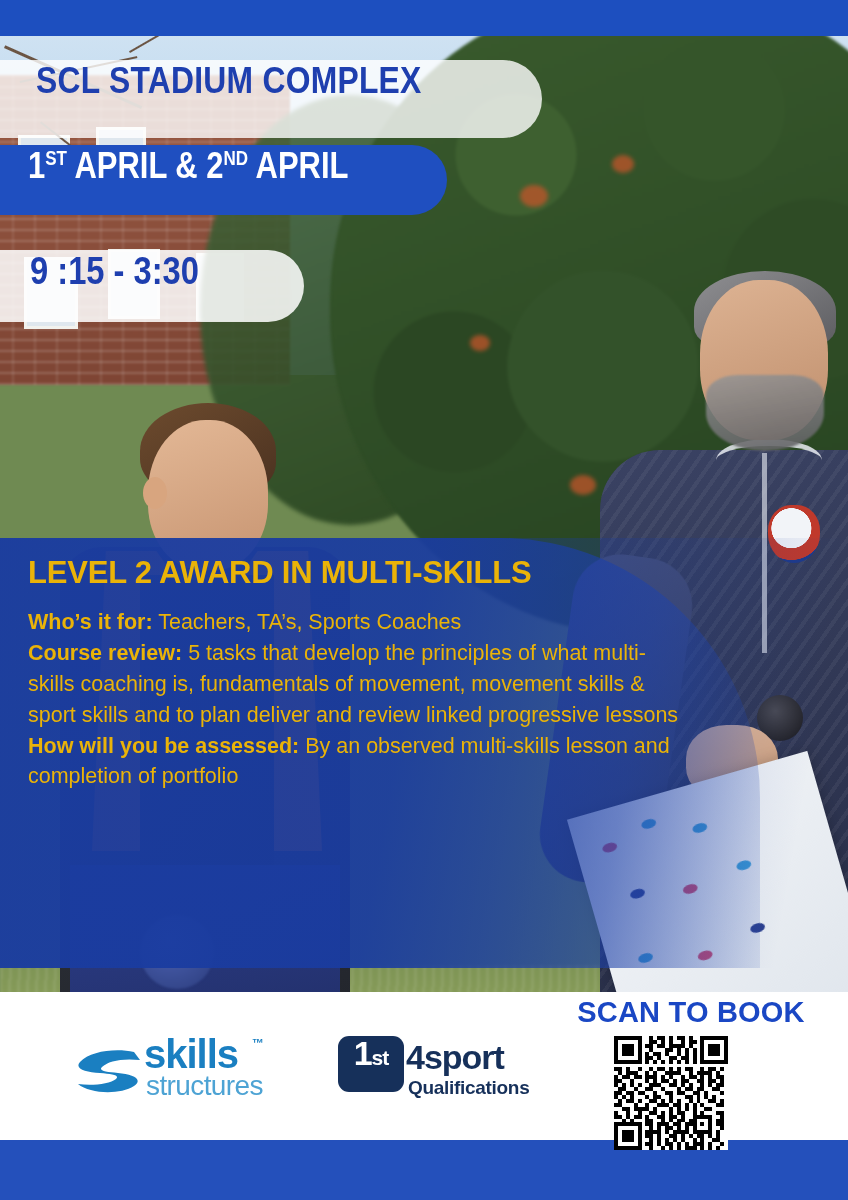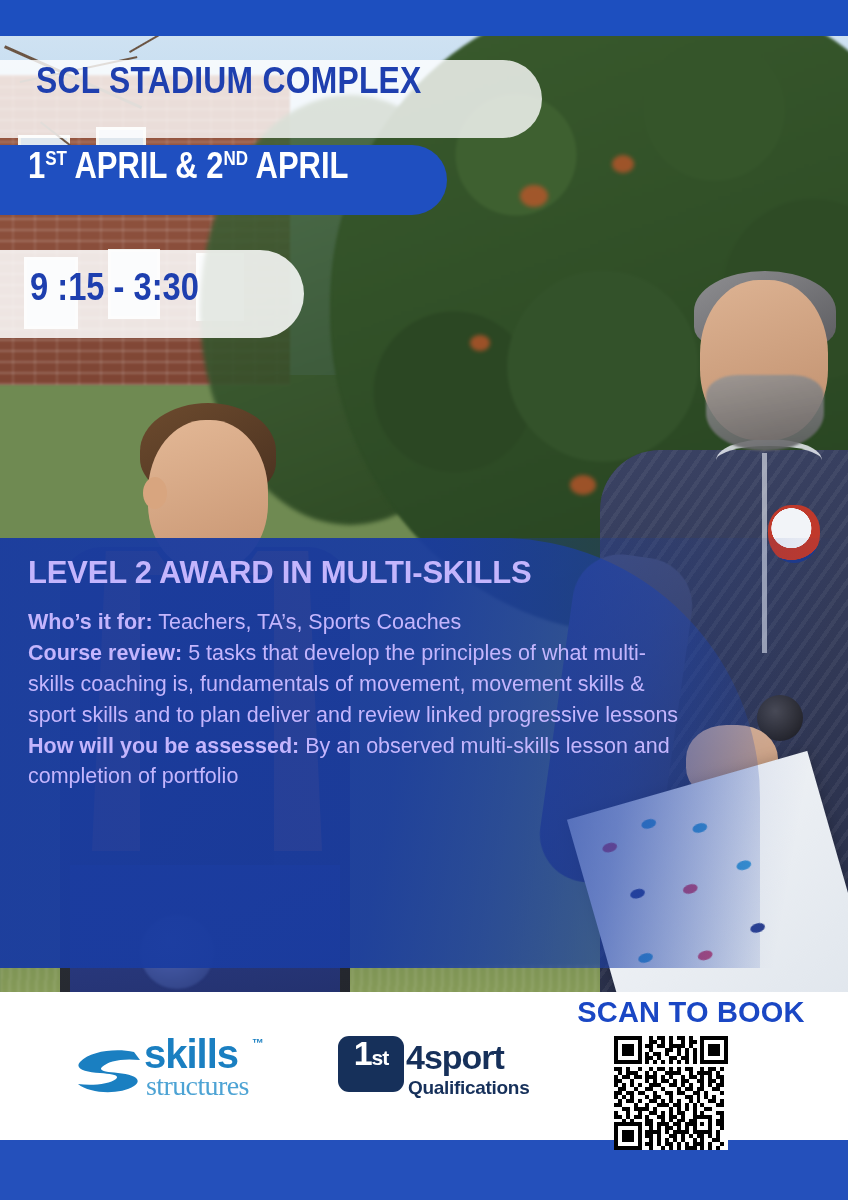--- a/index.html
+++ b/index.html
@@ -121,58 +121,58 @@
   .pill-dates{
     left:0;top:145px;height:70px;padding:0 46px 0 28px;
     background:#1f4fc0;
   }
   .pill-dates .ptxt{
     color:#ffffff;font-size:36px;font-weight:700;white-space:nowrap;
     transform:scaleX(.86);transform-origin:left center;
   }
   .pill-dates sup{font-size:.55em;vertical-align:super;}
   .pill-time{
-    left:0;top:250px;height:72px;padding:16px 78px 0 30px;
+    left:0;top:250px;height:72px;padding:0 78px 0 30px;
     background:rgba(255,255,255,.86);
   }
   .pill-time .ptxt{
     color:#1e3faf;font-size:38px;font-weight:700;white-space:nowrap;
     transform:scaleX(.86);transform-origin:left center;
   }
 
   
   .overlay{
     position:absolute;left:0;top:538px;width:760px;height:430px;
     background:linear-gradient(100deg,rgba(26,60,160,.92) 0%,rgba(26,60,160,.88) 52%,rgba(30,66,170,.55) 80%,rgba(34,72,175,.12) 100%);
     border-radius:0 260px 0 0;
   }
   .overlay-tail{
     position:absolute;left:0;top:538px;width:848px;height:430px;
     background:linear-gradient(100deg,rgba(26,60,160,.55) 0%,rgba(26,60,160,.35) 60%,rgba(26,60,160,0) 92%);
   }
 
-  .content{position:absolute;left:28px;top:556px;width:660px;color:#c4b5fd;}
+  .content{position:absolute;left:28px;top:556px;width:660px;color:#eab308;}
   .course-title{
     font-size:31px;font-weight:700;line-height:1.12;letter-spacing:-.2px;margin:0 0 16px 0;
     text-transform:uppercase;
   }
   .line{font-size:21.5px;line-height:1.44;margin:0;}
   .line b{font-weight:700;}
   .para{font-size:21.5px;line-height:1.44;margin:0;}
 
   
   .footer{
     position:absolute;left:0;top:992px;width:848px;height:148px;background:#ffffff;
   }
 
   .logo-ss{position:absolute;left:76px;top:1032px;width:210px;height:76px;}
   .ss-s{position:absolute;left:0;top:16px;width:66px;height:48px;}
   .ss-word{position:absolute;left:68px;top:2px;color:#1a7fc1;font-size:40px;font-weight:700;letter-spacing:-1px;line-height:1;}
   .ss-tm{position:absolute;left:176px;top:4px;color:#1a7fc1;font-size:12px;font-weight:700;}
-  .ss-sub{position:absolute;left:70px;top:40px;color:#4da3d4;font-size:28px;letter-spacing:-.6px;line-height:1;font-family:Liberation Serif, serif;}
+  .ss-sub{position:absolute;left:70px;top:40px;color:#4da3d4;font-size:28px;letter-spacing:-.6px;line-height:1;}
 
   .logo-1s{position:absolute;left:338px;top:1034px;width:180px;height:72px;}
   .fs-box{position:absolute;left:0;top:2px;width:66px;height:56px;border-radius:11px;background:#16305a;
     display:flex;align-items:flex-start;justify-content:center;}
   .fs-box span{color:#fff;font-size:34px;font-weight:700;line-height:1;letter-spacing:-1px;}
   .fs-box span sup{font-size:.62em;vertical-align:baseline;}
   .fs-word{position:absolute;left:68px;top:6px;color:#16305a;font-size:34px;font-weight:700;line-height:1;letter-spacing:-1px;}
   .fs-sub{position:absolute;left:70px;top:44px;color:#16305a;font-size:19px;font-weight:700;line-height:1;letter-spacing:-.3px;}
 
   .scan-wrap{position:absolute;left:556px;top:996px;width:270px;}

